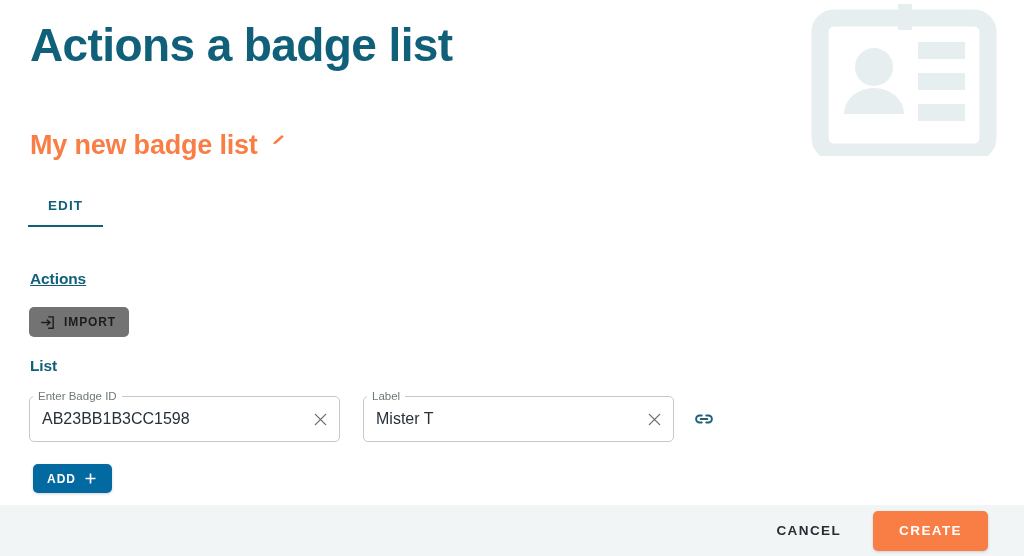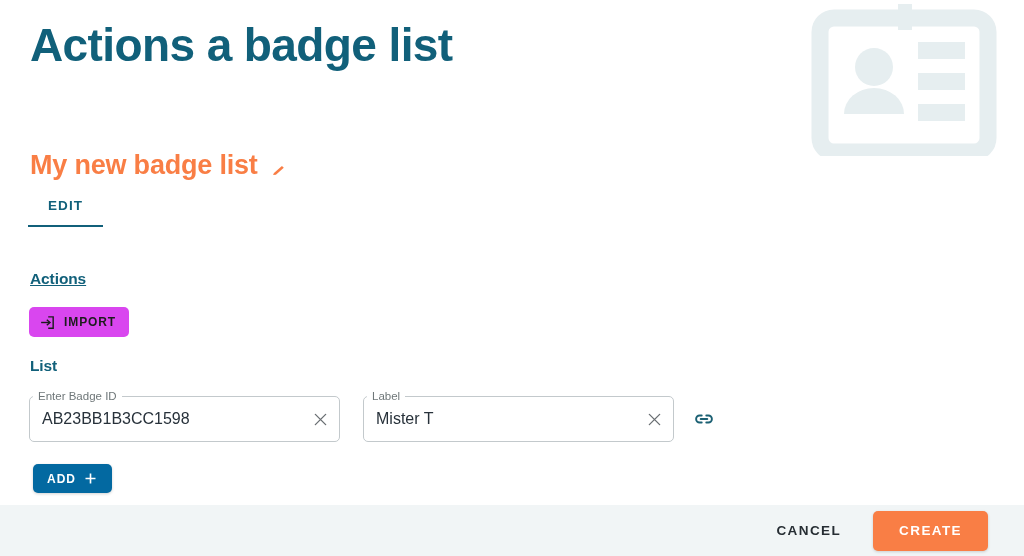--- a/index.html
+++ b/index.html
@@ -43,23 +43,22 @@
     letter-spacing: -0.6px;
     margin: 0;
     white-space: nowrap;
   }
 
   .list-name-row {
     position: absolute;
     left: 30px;
     top: 130px;
     display: flex;
-    align-items: flex-end;
+    align-items: flex-start;
     gap: 11px;
-    margin-top: 20px;
   }
   .list-name {
     font-size: 27px;
     font-weight: bold;
     color: #f97e45;
     letter-spacing: -0.2px;
     white-space: nowrap;
   }
   .pencil-btn {
     width: 20px;
@@ -109,21 +108,21 @@
   
   .import-btn {
     position: absolute;
     left: 29px;
     top: 307px;
     height: 30px;
     display: inline-flex;
     align-items: center;
     gap: 8px;
     padding: 0 13px 0 10px;
-    background: #d946ef;
+    background: #737373;
     border: none;
     border-radius: 5px;
     cursor: pointer;
     color: #1c1c1c;
     font-size: 12px;
     font-weight: bold;
     letter-spacing: 0.9px;
     font-family: "Liberation Sans", sans-serif;
   }
 

